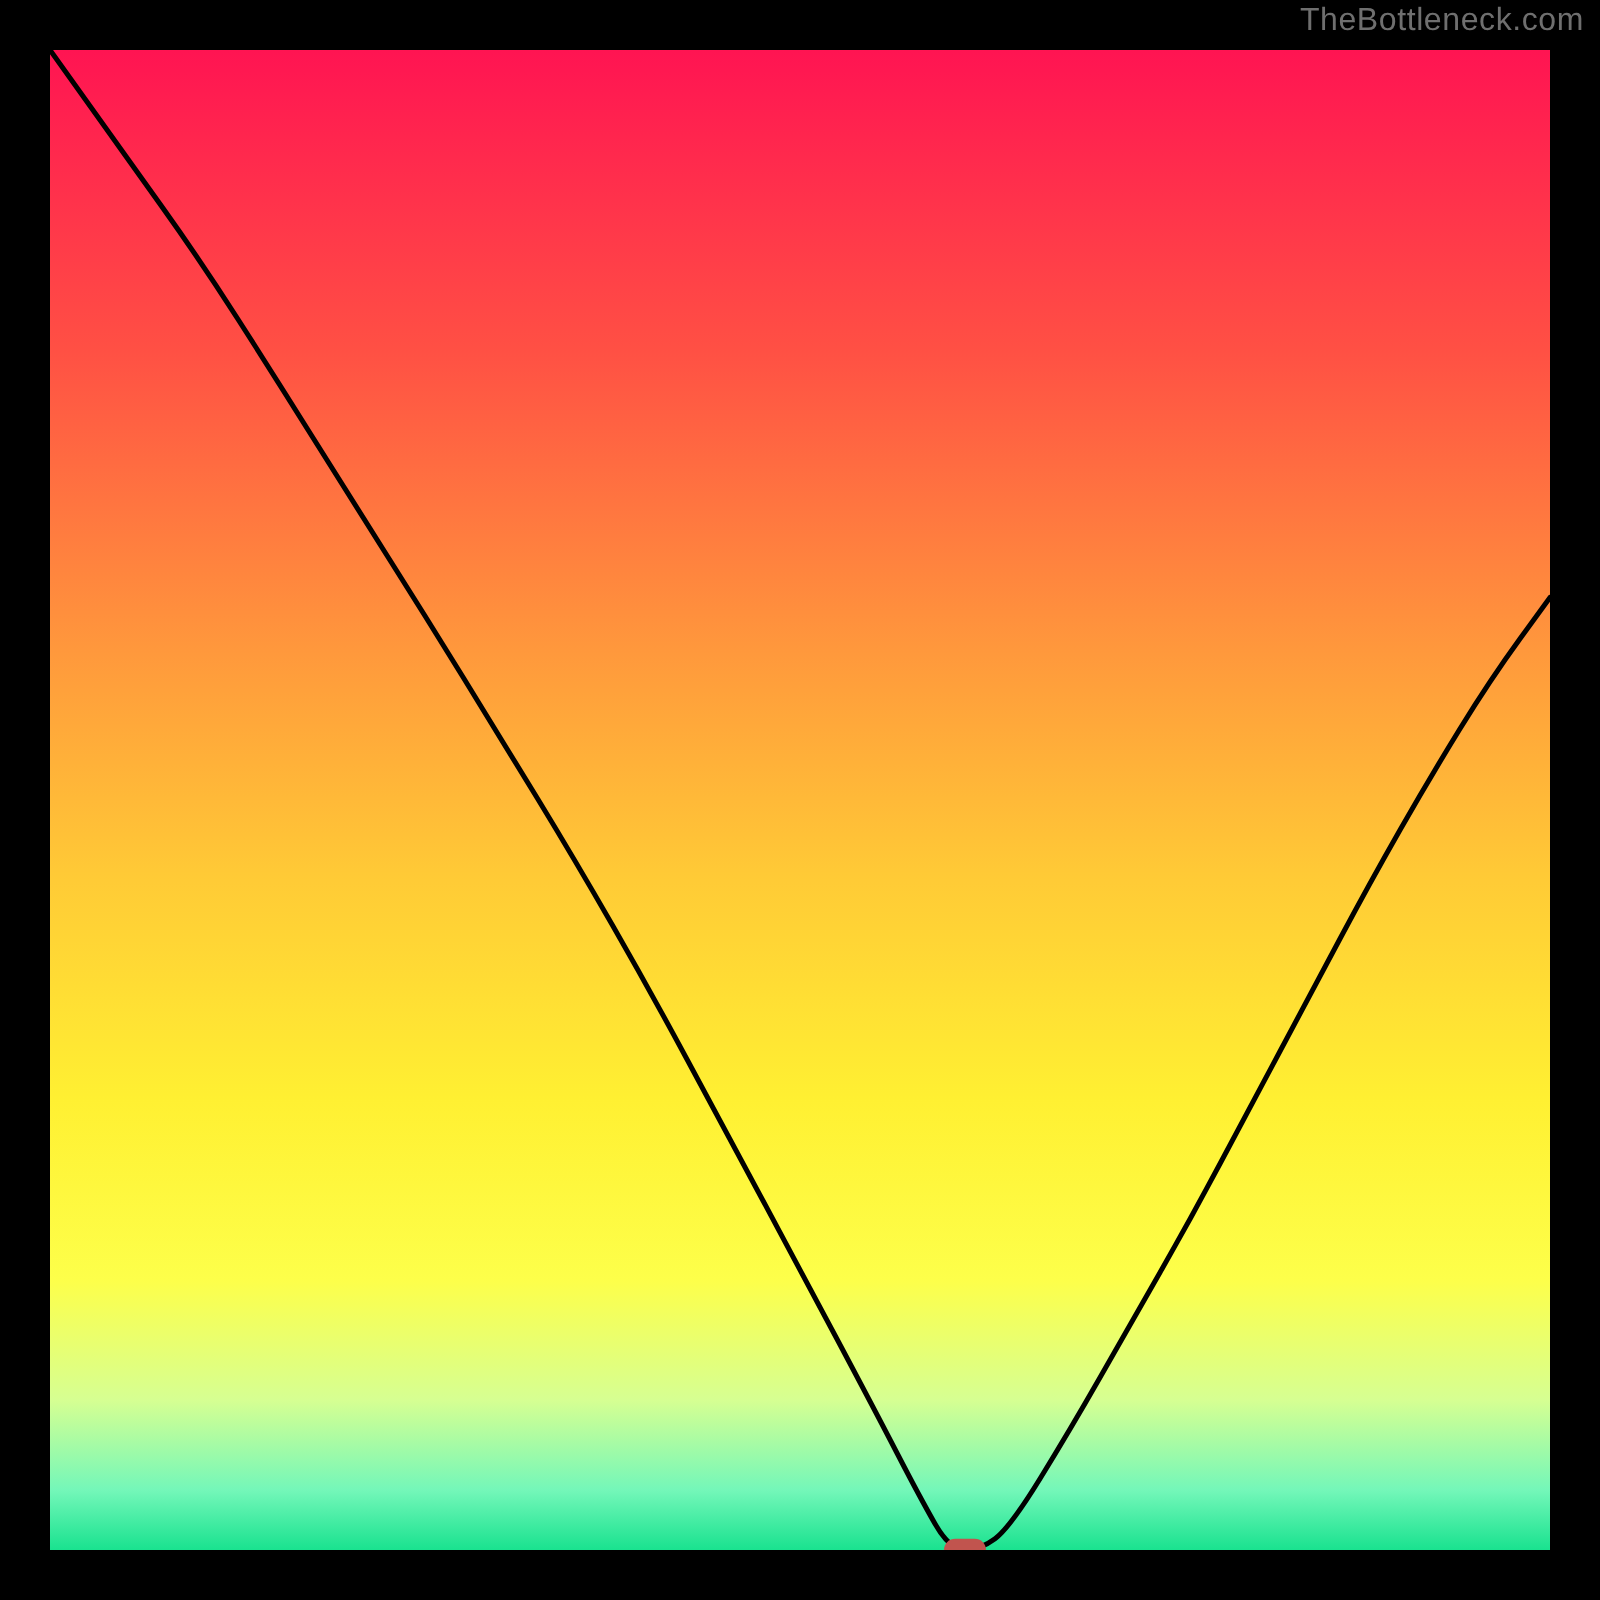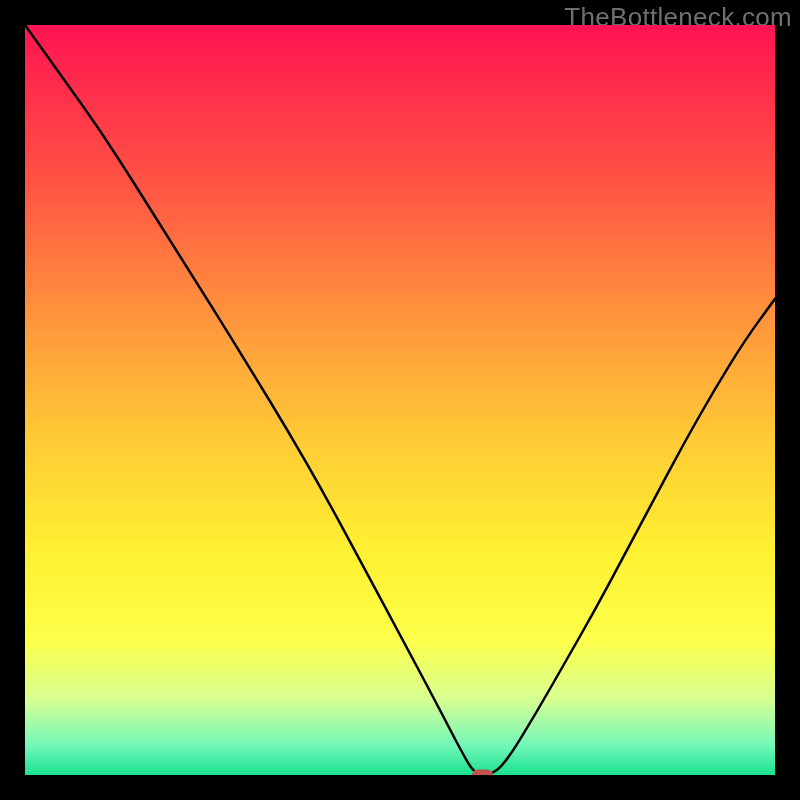--- a/index.html
+++ b/index.html
@@ -21,21 +21,21 @@
     left: 25px;
     top: 25px;
     width: 750px;
     height: 750px;
   }
   .watermark {
     position: absolute;
     top: 2px;
     right: 8px;
     color: #6f6f6f;
-    font-size: 26px;
+    font-size: 16px;
     font-weight: 500;
     letter-spacing: 0.3px;
     user-select: none;
   }
 </style>
 </head>
 <body>
 
 <div class="frame">
 

